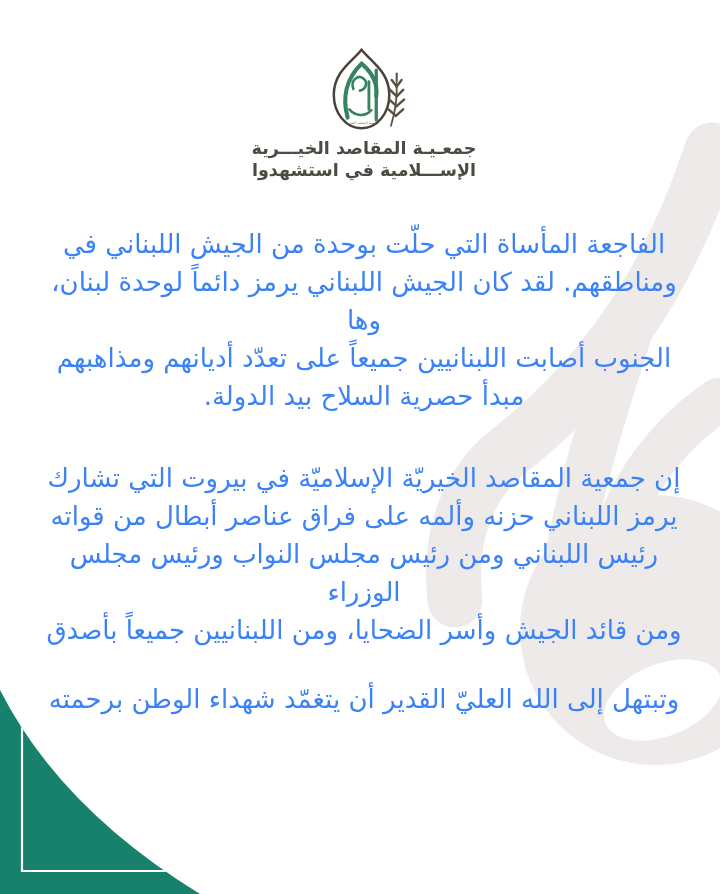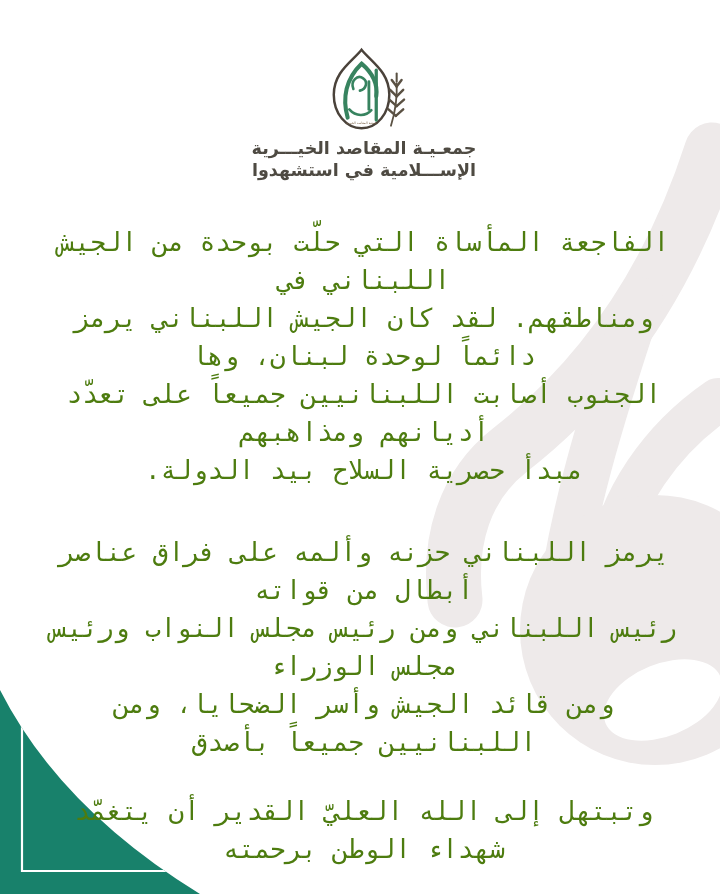--- a/index.html
+++ b/index.html
@@ -21,22 +21,21 @@
     line-height:21.5px;
     font-weight:bold;
     color:#4E4A42;
     letter-spacing:0;
   }
   .para{
     width:648px;
     margin:0 auto;
     font-size:26px;
     line-height:38px;
-    color:#4d7c0f;
-    font-family:Liberation Mono, monospace;
+    color:#3b82f6;
   }
   .para-1{margin-top:44px;}
   .para-2{margin-top:44px;}
   .para-3{margin-top:31px;}
 </style>
 </head>
 <body>
 
 <div class="page">
 
@@ -99,20 +98,21 @@
 
     
     <div class="para para-1">
         <div>الفاجعة المأساة التي حلّت بوحدة من الجيش اللبناني في</div>
         <div>ومناطقهم. لقد كان الجيش اللبناني يرمز دائماً لوحدة لبنان، وها</div>
         <div>الجنوب أصابت اللبنانيين جميعاً على تعدّد أديانهم ومذاهبهم</div>
         <div>مبدأ حصرية السلاح بيد الدولة.</div>
       </div>
 
     <div class="para para-2">
+        <div>إن جمعية المقاصد الخيريّة الإسلاميّة في بيروت التي تشارك</div>
         <div>يرمز اللبناني حزنه وألمه على فراق عناصر أبطال من قواته</div>
         <div>رئيس اللبناني ومن رئيس مجلس النواب ورئيس مجلس الوزراء</div>
         <div>ومن قائد الجيش وأسر الضحايا، ومن اللبنانيين جميعاً بأصدق</div>
       </div>
 
     <div class="para para-3">
         <div>وتبتهل إلى الله العليّ القدير أن يتغمّد شهداء الوطن برحمته</div>
       </div>
 
   </div>

